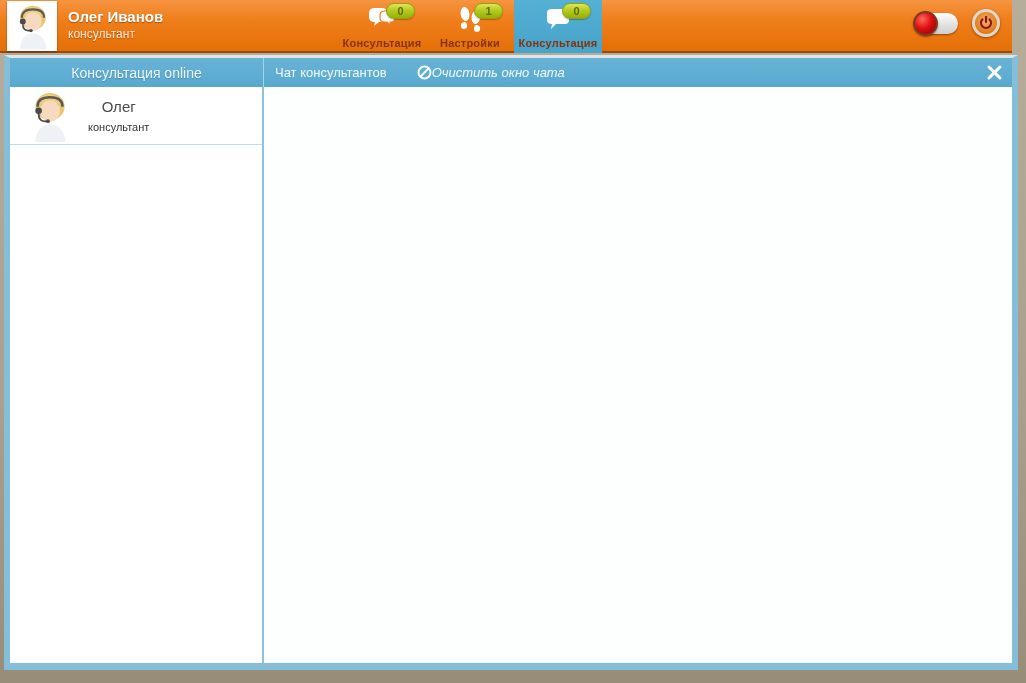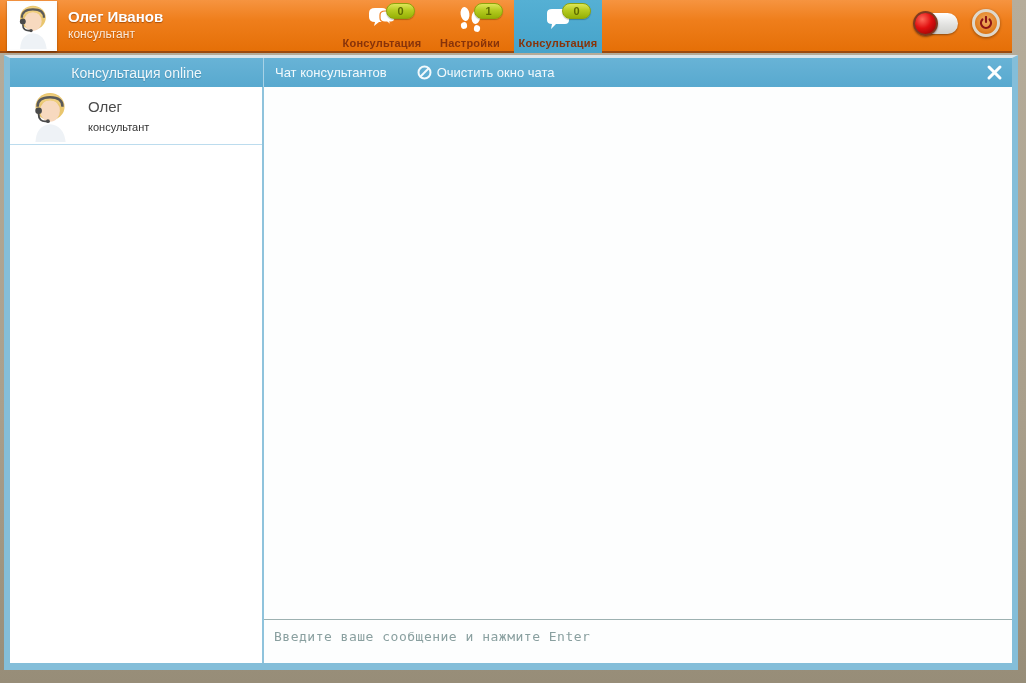--- a/index.html
+++ b/index.html
@@ -68,28 +68,28 @@
     background:#fff; display:flex; flex-direction:column;
   }
   .panel-headers { height:29px; display:flex; background:linear-gradient(180deg,#68b3d6 0%,#58a9cf 100%); flex:0 0 auto; }
   .sidebar-header {
     width:254px; flex:0 0 254px; color:#eef7fb; font-size:14px;
     display:flex; align-items:center; justify-content:center;
     border-right:1px solid #a8d2e6; text-shadow:0 1px 1px rgba(40,90,120,.4);
   }
   .chat-header { flex:1; position:relative; display:flex; align-items:center; color:#f2f9fc; font-size:13px; }
   .chat-title { margin-left:11px; }
-  .clear-chat { display:flex; align-items:flex-end; gap:5px; margin-left:30px; cursor:pointer; }
+  .clear-chat { display:flex; align-items:flex-end; margin-left:30px; cursor:pointer;font-style:italic; }
   .close-btn { position:absolute; right:9px; top:6px; width:17px; height:17px; cursor:pointer; }
 
   .main-row { flex:1; display:flex; min-height:0; }
   .sidebar { width:254px; flex:0 0 254px; background:#fff; border-right:2px solid #8fc3dc; }
   .consultant-item { height:58px; display:flex; align-items:center; padding-left:13px; border-bottom:1px solid #bcdcee; cursor:pointer; background:#fff; }
   .c-avatar { width:52px; height:52px; flex:0 0 52px; background:#fff; }
-  .c-texts { margin-left:13px; }
+  .c-texts { margin-left:13px;text-align:center; }
   .c-name { font-size:15px; color:#4b4b4b; }
   .c-role { font-size:11px; color:#333; margin-top:6px; }
 
   .chat-area { flex:1; display:flex; flex-direction:column; background:#fdfefe; min-width:0; }
   .chat-log { flex:1; }
   .chat-input-wrap { flex:0 0 44px; border-top:1px solid #9db1b1; padding:7px 10px 0 10px; background:#fdfefe; }
   .chat-input {
     width:100%; border:none; outline:none; background:transparent;
     font-family:"DejaVu Sans Mono","Liberation Mono",monospace;
     font-size:13px; color:#7f9697; letter-spacing:.5px;
@@ -213,22 +213,19 @@
             </div>
             <div class="c-texts">
               <div class="c-name">Олег</div>
               <div class="c-role">консультант</div>
             </div>
           </div>
         </div>
 
         <div class="chat-area">
           <div class="chat-log"></div>
-          <div class="chat-input-wrap">
-            <input class="chat-input" type="text" placeholder="Введите ваше сообщение и нажмите Enter" style="">
-          </div>
         </div>
 
       </div>
     </div>
 
   </div>
 </div>
 
 </body></html>

